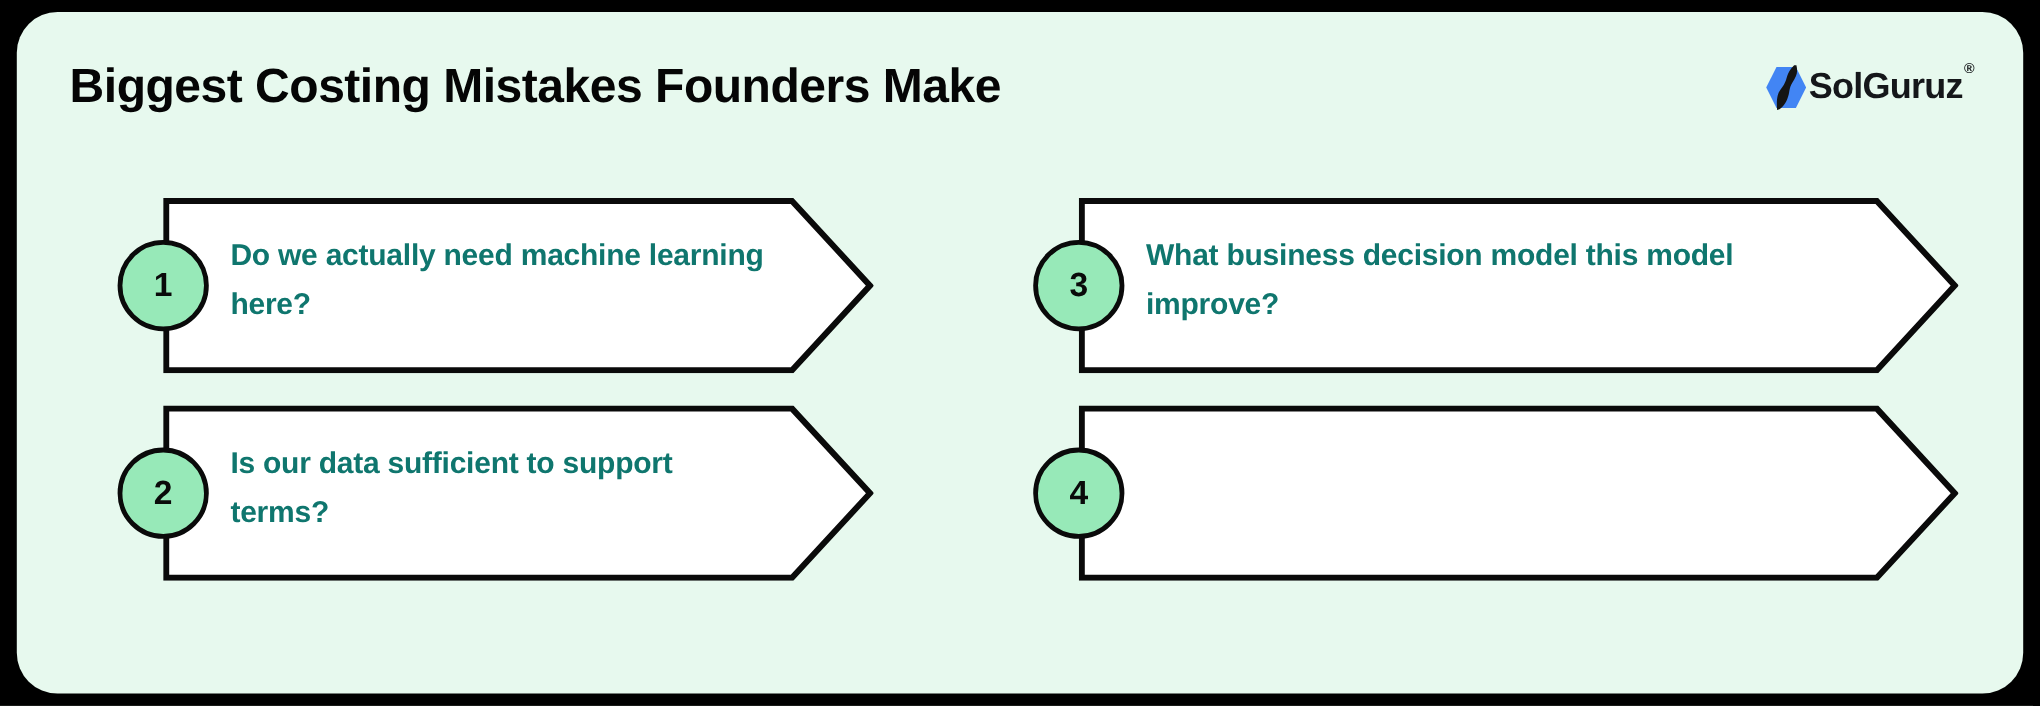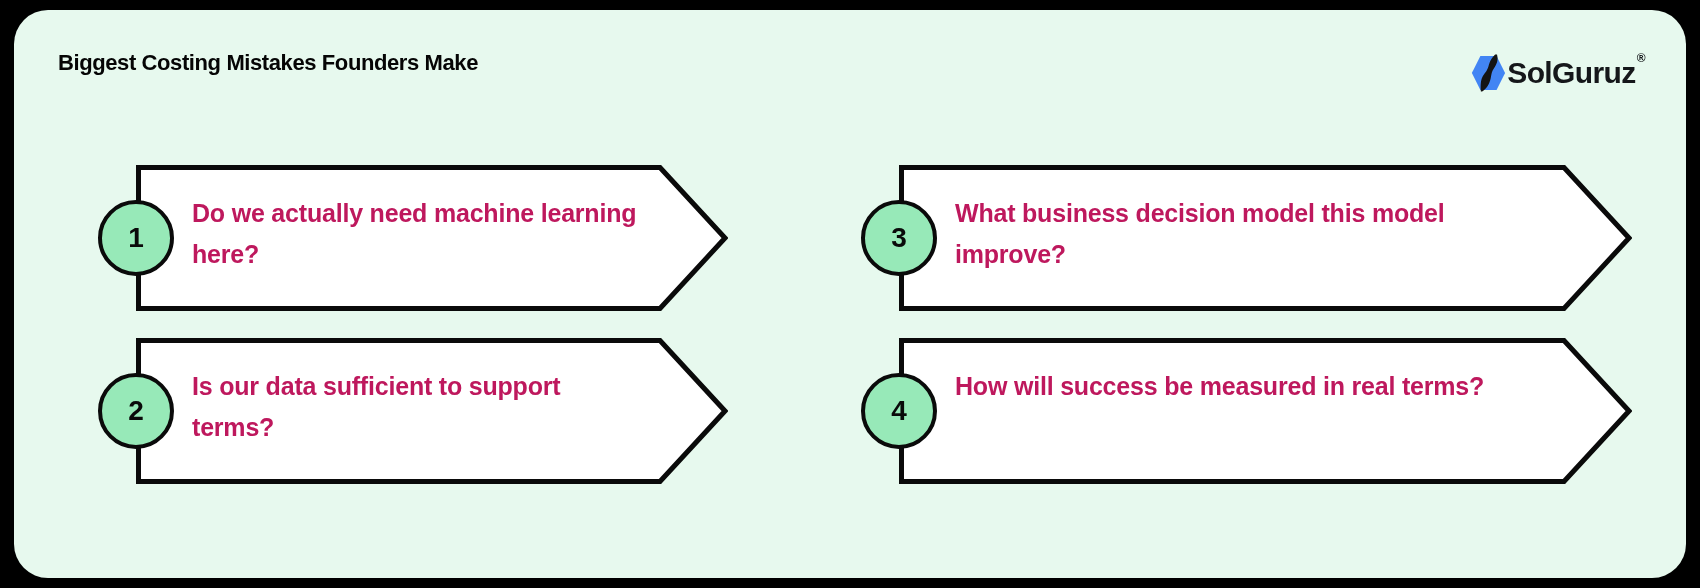--- a/index.html
+++ b/index.html
@@ -39,21 +39,21 @@
     left: 0;
     top: 0;
     width: 100%;
     height: 120px;
   }
 
   .page-title {
     position: absolute;
     left: 44px;
     top: 40px;
-    font-size: 22px;
+    font-size: 40px;
     font-weight: 700;
     color: #050505;
     letter-spacing: -0.4px;
     white-space: nowrap;
     font-family: "Liberation Sans", sans-serif;
   }
 
   .brand {
     position: absolute;
     right: 42px;
@@ -126,21 +126,21 @@
   }
 
   .chip-text {
     position: absolute;
     left: 56px;
     top: 28px;
     right: 90px;
     font-size: 25px;
     font-weight: 700;
     line-height: 1.62;
-    color: #be185d;
+    color: #0f766e;
     letter-spacing: -0.2px;
     z-index: 2;
   }
 
   
   #chip-1 { left: 122px; top: 155px; width: 592px; }
   #chip-2 { left: 122px; top: 328px; width: 592px; }
   #chip-3 { left: 885px; top: 155px; width: 733px; }
   #chip-4 { left: 885px; top: 328px; width: 733px; }
 </style>
@@ -194,17 +194,16 @@
       <div class="chip-text">What business decision model this model improve?</div>
     </div>
 
     <div class="chip" id="chip-4">
       <svg class="chip-shape" viewBox="0 0 733 146" preserveAspectRatio="none">
         <polygon points="2.5,2.5 665,2.5 730,73 665,143.5 2.5,143.5" fill="#FFFFFF" stroke="#0A0A0A" stroke-width="5" stroke-linejoin="miter"></polygon>
       </svg>
       <div class="chip-badge">
         <span class="chip-badge-num">4</span>
       </div>
-      <div class="chip-text">How will success be measured in real terms?</div>
     </div>
 
   </div>
 </div>
 
 </body></html>

